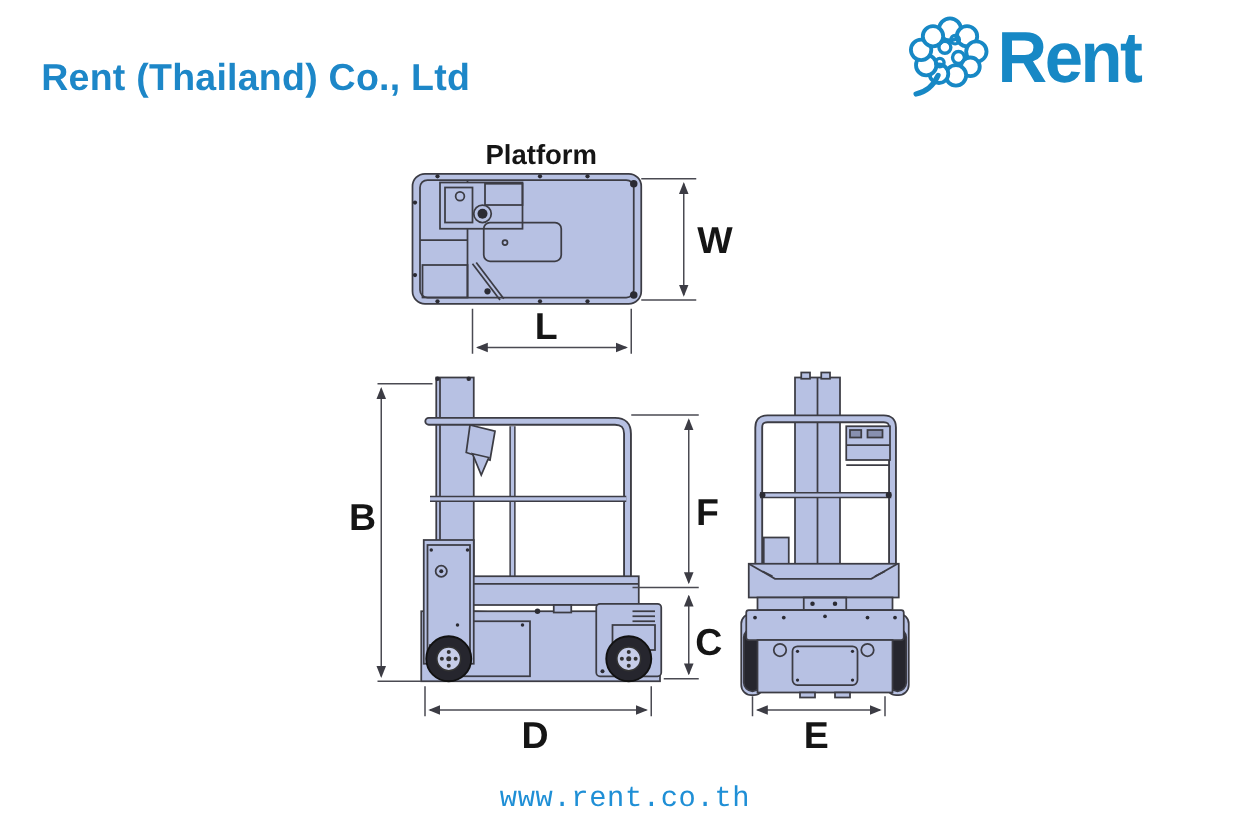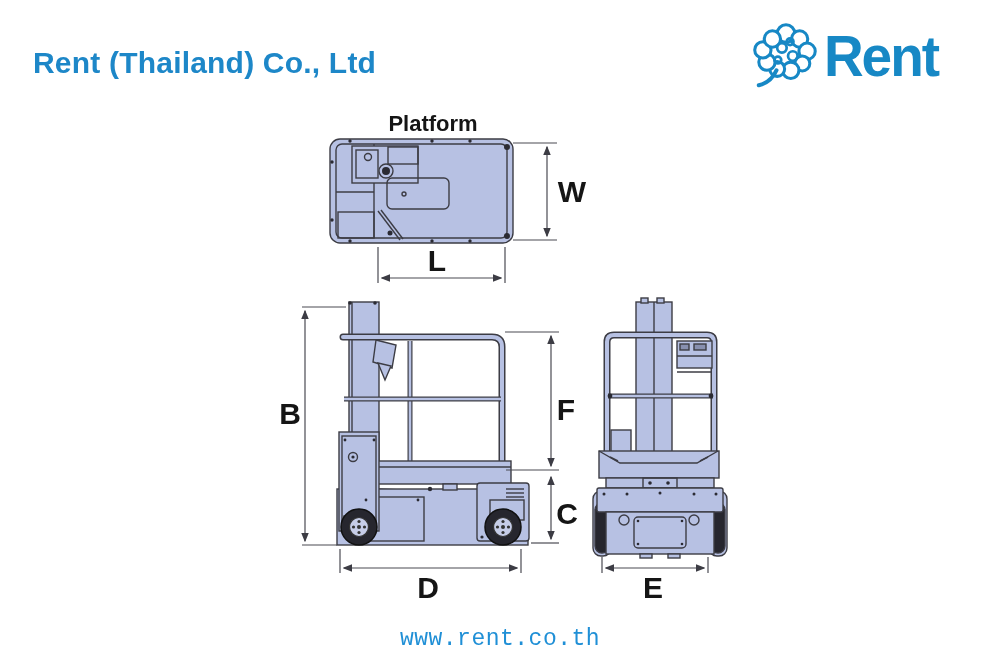--- a/index.html
+++ b/index.html
@@ -5,22 +5,22 @@
   html,body{margin:0;padding:0;}
   body{
     width:1000px;height:667px;position:relative;background:#ffffff;
     font-family:"Liberation Sans",sans-serif;overflow:hidden;
   }
   .company-name{
     position:absolute;left:33px;top:46px;
     font-size:30px;font-weight:600;color:#1d87c8;letter-spacing:.2px;
   }
   .logo{
-    position:absolute;right:36px;top:20px;width:238px;
-    display:flex;flex-direction:column;align-items:center;
+    position:absolute;right:36px;top:10px;width:238px;
+    display:flex;flex-direction:row;align-items:center;
   }
   .logo-row{display:flex;align-items:center;gap:4px;}
   .logo-flower{width:68px;height:72px;}
   .logo-brand{
     font-size:55px;font-weight:800;color:#1788c5;letter-spacing:-2px;
     line-height:1;transform:scaleY(1.05);
   }
   .logo-subtitle{
     margin-top:2px;font-size:18px;font-weight:700;color:#1788c5;
     letter-spacing:.2px;white-space:nowrap;

